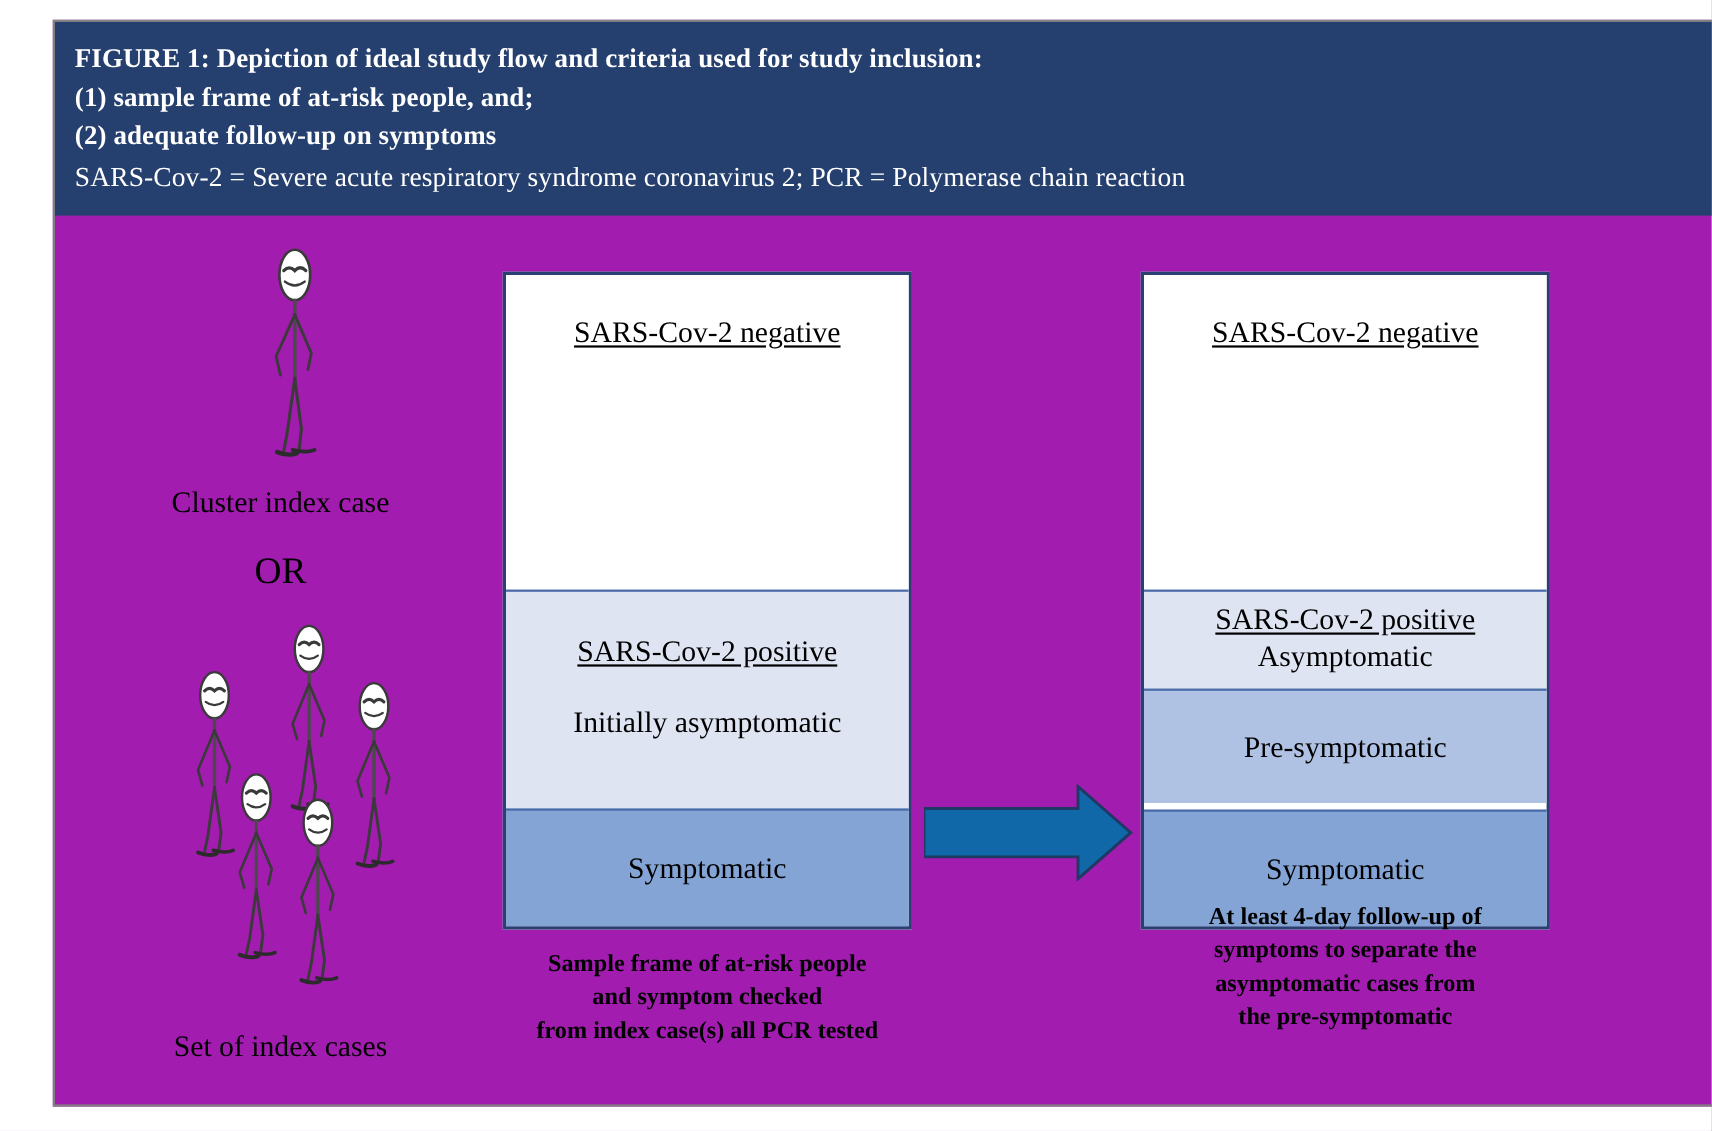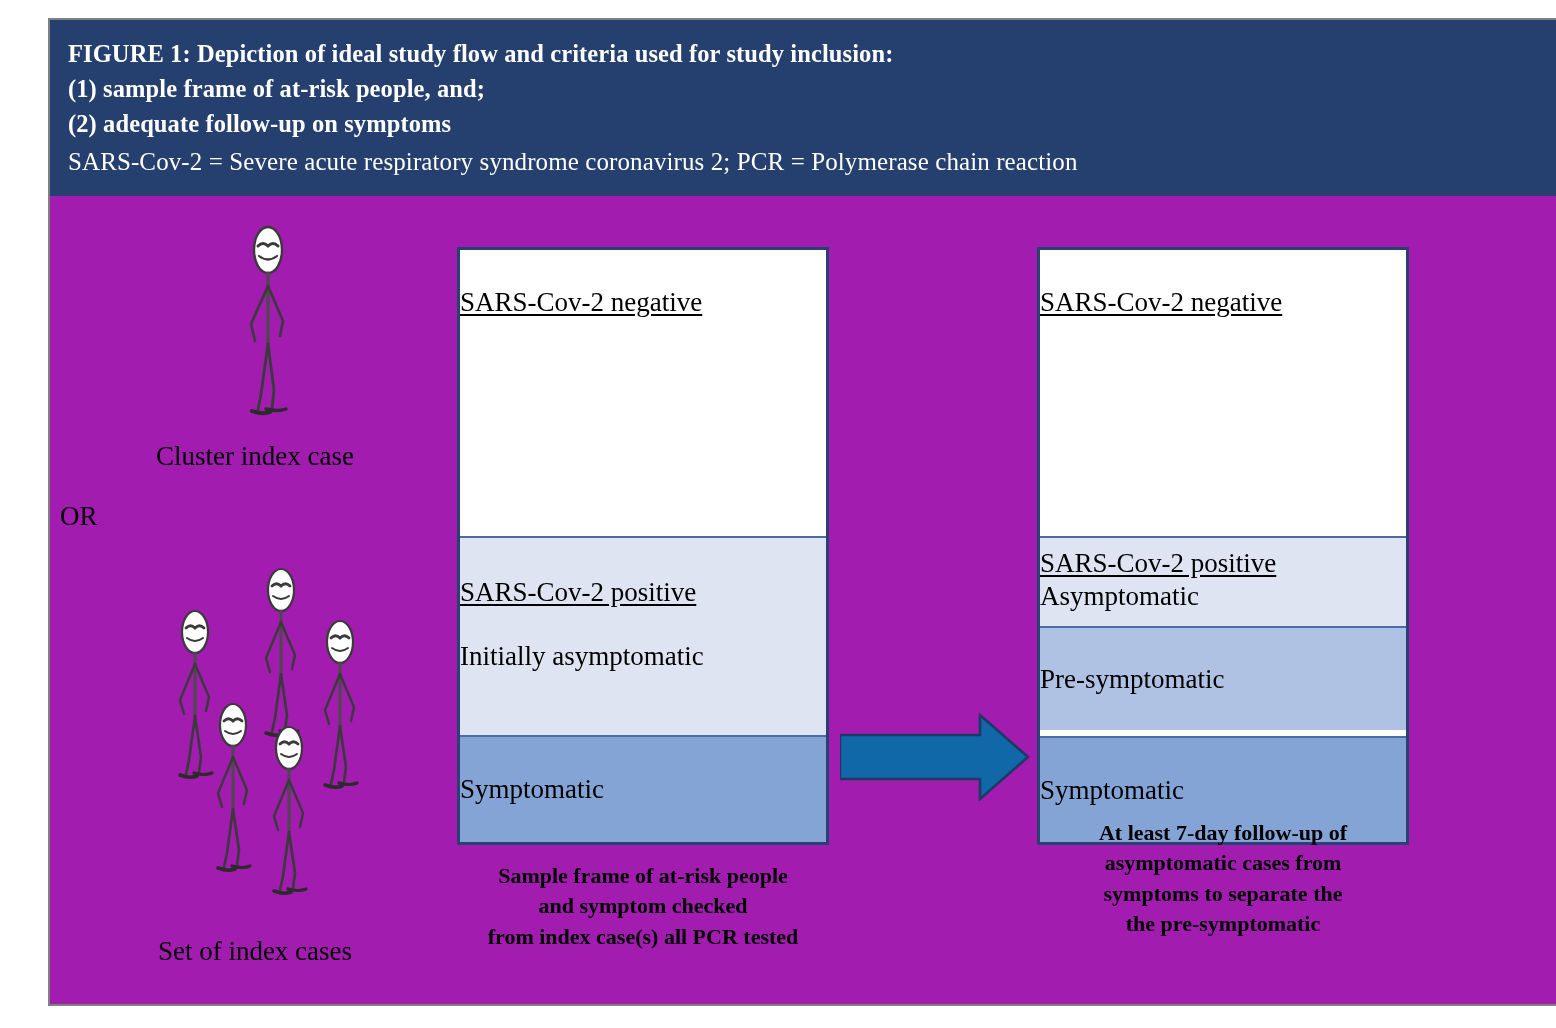--- a/index.html
+++ b/index.html
@@ -84,22 +84,22 @@
     width: 390px;
     text-align: center;
     font-size: 27px;
     color: #000;
   }
   #or-label {
     position: absolute;
     left: 0px;
     top: 305px;
     width: 390px;
-    text-align: left;
-    font-size: 27px;
+    text-align: center;
+    font-size: 34px;
     color: #000;
   }
   #group-figure-wrap {
     position: absolute;
     left: 95px;
     top: 370px;
     width: 270px;
     height: 340px;
   }
   #group-case-label {
@@ -131,21 +131,21 @@
     width: 372px;
     height: 598px;
   }
   .band {
     position: absolute;
     left: 0;
     width: 100%;
     box-sizing: border-box;
     display: flex;
     flex-direction: column;
-    align-items: flex-start;
+    align-items: center;
     justify-content: center;
   }
   .band-label {
     font-size: 27px;
     color: #000;
     line-height: 1.22;
     text-align: center;
   }
   .band-label.underlined {
     text-decoration: underline;
@@ -383,20 +383,20 @@
       </div>
     </div>
 
     <div class="box-caption" id="caption-pretest">
       <div>Sample frame of at-risk people</div>
       <div>and symptom checked</div>
       <div>from index case(s) all PCR tested</div>
     </div>
 
     <div class="box-caption" id="caption-posttest">
-      <div>At least 7-day follow-up of</div>
+      <div>At least 4-day follow-up of</div>
+      <div>symptoms to separate the</div>
       <div>asymptomatic cases from</div>
-      <div>symptoms to separate the</div>
       <div>the pre-symptomatic</div>
     </div>
 
   </div>
 </div>
 
 </body></html>

